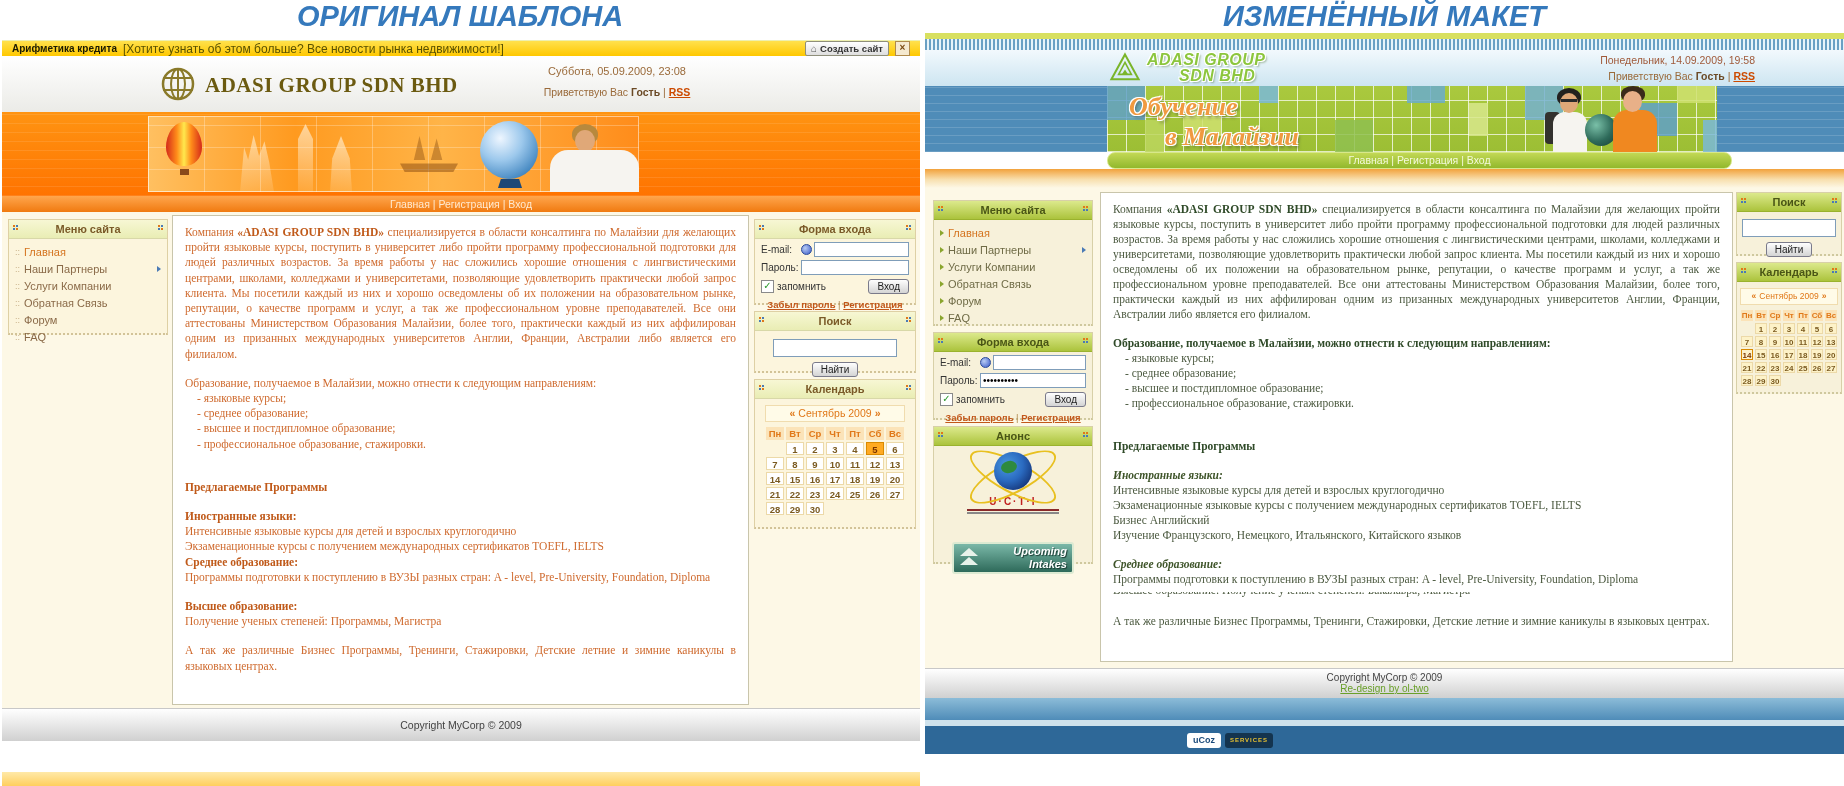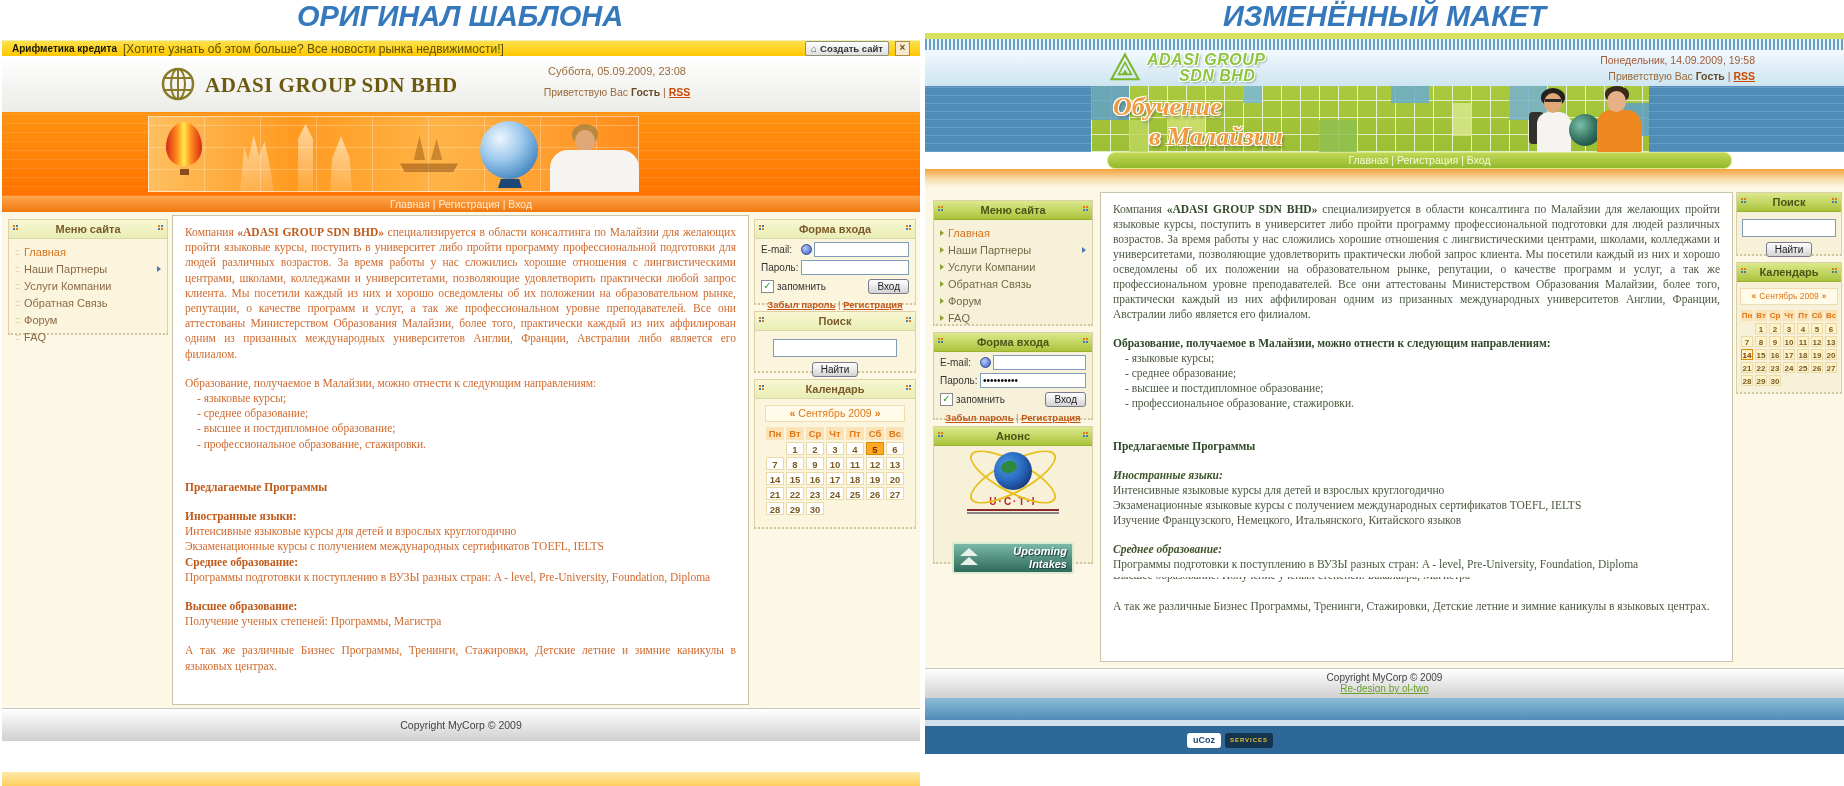--- a/index.html
+++ b/index.html
@@ -150,21 +150,21 @@
            color:#8cc63e;letter-spacing:.5px;
            text-shadow:-1px -1px 0 #fff,1px -1px 0 #fff,-1px 1px 0 #fff,1px 1px 0 #fff,2px 2px 2px rgba(40,80,0,.35)}
   .b-title .l2{display:block;padding-left:32px}
   .b-hinfo{position:absolute;left:520px;top:0;width:310px;text-align:right}
   .b-date{margin-top:4px;font-size:10.5px;color:#a05a3a}
   .b-greet{margin-top:4px;font-size:10.5px;color:#9a6a3a}
   .b-greet b{color:#6b4a26}
   .b-greet a{color:#cc4a00;font-weight:bold;text-decoration:underline}
   .b-banner{position:absolute;left:0;top:53px;width:100%;height:66px;
             background:repeating-linear-gradient(0deg,rgba(255,255,255,.15) 0 1px,transparent 1px 8px),#4f8cb8}
-  .b-mosaic{position:absolute;left:166px;top:0;width:558px;height:66px;overflow:hidden;
+  .b-mosaic{position:absolute;left:182px;top:0;width:610px;height:66px;overflow:hidden;
             background:
               repeating-linear-gradient(90deg,rgba(255,255,255,.75) 0 1px,transparent 1px 19px),
               repeating-linear-gradient(0deg,rgba(255,255,255,.7) 0 1px,transparent 1px 17px),
               linear-gradient(#aac93e,#9cbe34)}
   .tile{position:absolute;opacity:.85}
   .t1{left:0;top:0;width:38px;height:34px;background:#5fa0c8}
   .t2{left:76px;top:17px;width:38px;height:33px;background:#cfe070}
   .t3{left:152px;top:0;width:19px;height:17px;background:#7ab8d8}
   .t4{left:228px;top:34px;width:38px;height:32px;background:#8fc050}
   .t5{left:300px;top:0;width:38px;height:17px;background:#6aaccc}
@@ -589,20 +589,21 @@
         <div class="cline indent">- среднее образование;</div>
         <div class="cline indent">- высшее и постдипломное образование;</div>
         <div class="cline indent">- профессиональное образование, стажировки.</div>
         <div class="cgap"></div>
         <div class="cgap"></div>
         <div class="cline b">Предлагаемые Программы</div>
         <div class="cgap"></div>
         <div class="cline bi">Иностранные языки:</div>
         <div class="cline">Интенсивные языковые курсы для детей и взрослых круглогодично</div>
         <div class="cline">Экзаменационные языковые курсы с получением международных сертификатов TOEFL, IELTS</div>
+        <div class="cline">Бизнес Английский</div>
         <div class="cline">Изучение Французского, Немецкого, Итальянского, Китайского языков</div>
         <div class="cgap"></div>
         <div class="cline bi">Среднее образование:</div>
         <div class="cpara">Программы подготовки к поступлению в ВУЗЫ разных стран: A - level, Pre-University, Foundation, Diploma</div>
         <div class="clipped">
           <span>Высшее образование:    Получение ученых степеней: Бакалавра, Магистра</span>
         </div>
         <div class="cgap"></div>
         <div class="cpara">А так же различные Бизнес Программы, Тренинги, Стажировки, Детские летние и зимние каникулы в языковых центрах.</div>
       </div>

